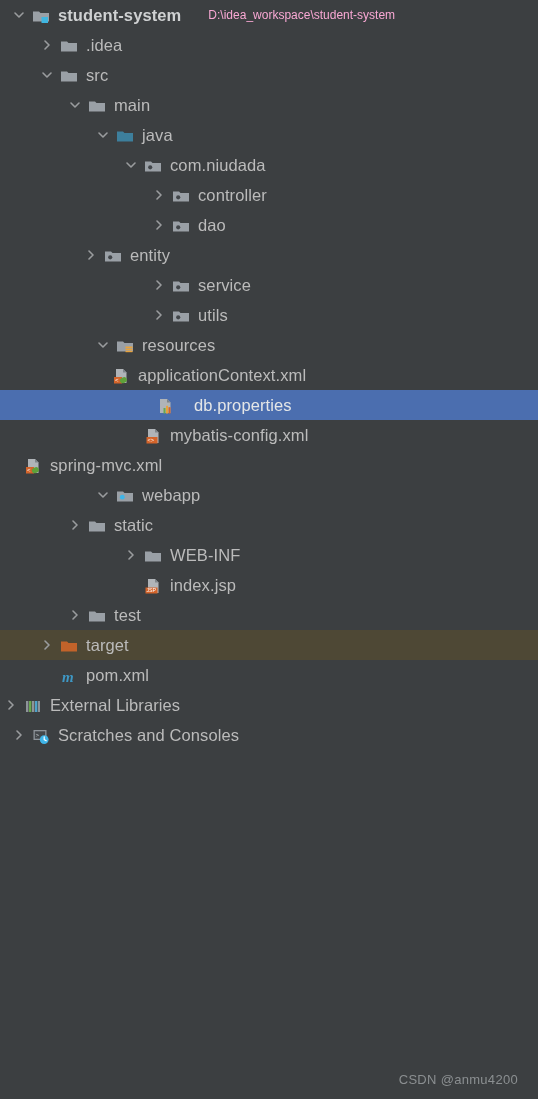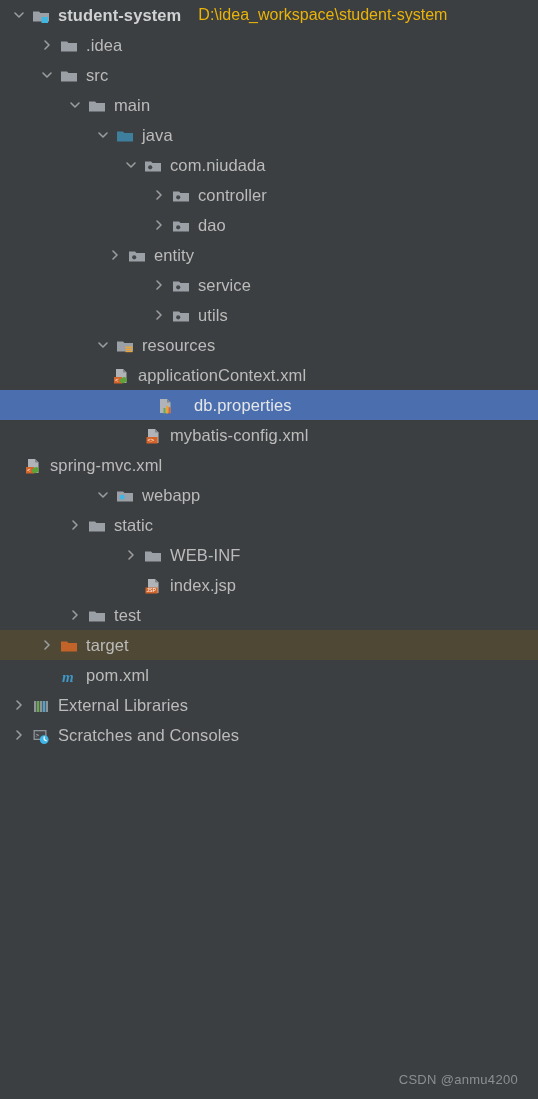--- a/index.html
+++ b/index.html
@@ -54,23 +54,23 @@
   .label {
     font-size: 16.5px;
     color: #bbbbbb;
     padding-left: 6px;
     letter-spacing: 0.1px;
   }
   .row.sel .label { color: #e4e6e7; }
   .label.bold { font-weight: bold; color: #cfd1d2; }
 
   .subtitle {
-    font-size: 16px;
-    color: #eab308;
-    padding-left: 17px;
+    font-size: 12px;
+    color: #f9a8d4;
+    padding-left: 27px;
   }
 
   .watermark {
     position: absolute;
     right: 20px;
     bottom: 12px;
     font-size: 13px;
     color: #8b8f91;
     letter-spacing: 0.3px;
     font-family: "Liberation Sans", sans-serif;
@@ -182,21 +182,21 @@
         </svg>
       </span>
       <span class="icon">
         <svg width="18" height="18" viewBox="0 0 18 18">
           <path d="M1 4.5 L1 14.5 L17 14.5 L17 6 L8.5 6 L7 4.5 Z" fill="#9aa0a6"></path>
           <circle cx="6.2" cy="10.3" r="2.1" fill="#42464a"></circle>
         </svg>
       </span>
       <span class="label">dao</span>
     </div>
-    <div class="row" style="padding-left: 104px;">
+    <div class="row" style="padding-left: 80px;">
       <span class="arrow">
         <svg width="12" height="12" viewBox="0 0 12 12">
           <path class="chev" d="M4 2 L8 6 L4 10"></path>
         </svg>
       </span>
       <span class="icon">
         <svg width="18" height="18" viewBox="0 0 18 18">
           <path d="M1 4.5 L1 14.5 L17 14.5 L17 6 L8.5 6 L7 4.5 Z" fill="#9aa0a6"></path>
           <circle cx="6.2" cy="10.3" r="2.1" fill="#42464a"></circle>
         </svg>
@@ -378,21 +378,21 @@
     </div>
     <div class="row" style="padding-left: 36px;">
       <span class="arrow none"></span>
       <span class="icon">
         <svg width="18" height="18" viewBox="0 0 18 18">
           <text x="2" y="14.5" font-size="15" font-style="italic" font-weight="bold" fill="#3e97c4" font-family="Liberation Serif, serif">m</text>
         </svg>
       </span>
       <span class="label">pom.xml</span>
     </div>
-    <div class="row" style="padding-left: 8px;">
+    <div class="row" style="">
       <span class="arrow">
         <svg width="12" height="12" viewBox="0 0 12 12">
           <path class="chev" d="M4 2 L8 6 L4 10"></path>
         </svg>
       </span>
       <span class="icon">
         <svg width="18" height="18" viewBox="0 0 18 18">
           <rect x="2" y="4" width="2.4" height="11" fill="#8e9499"></rect>
           <rect x="5" y="4" width="2.4" height="11" fill="#6aa84f"></rect>
           <rect x="8" y="4" width="2.4" height="11" fill="#8e9499"></rect>

